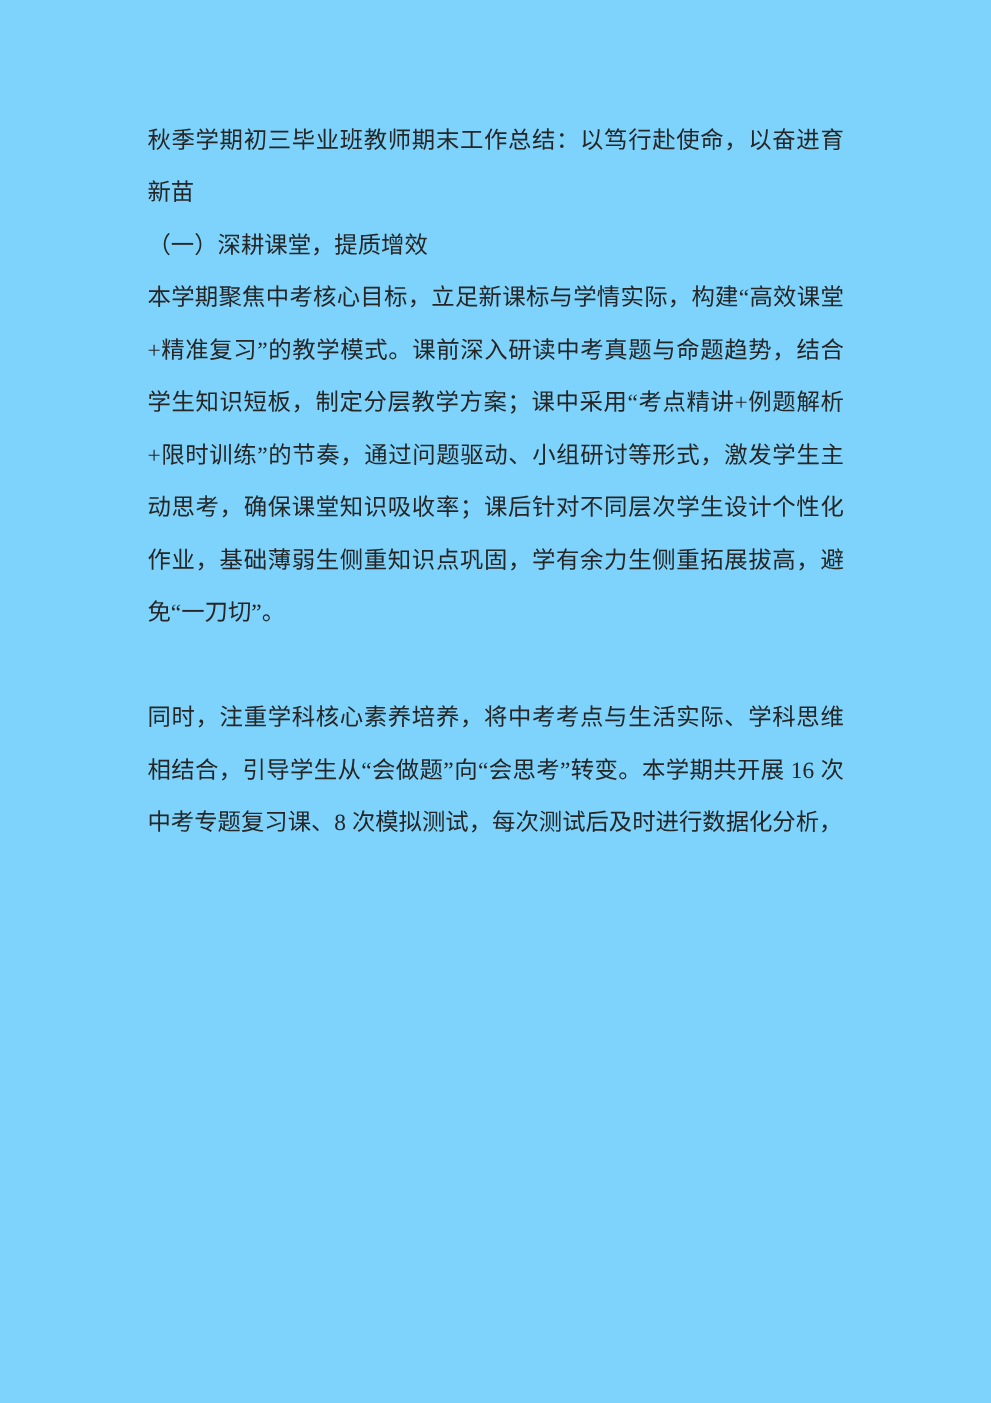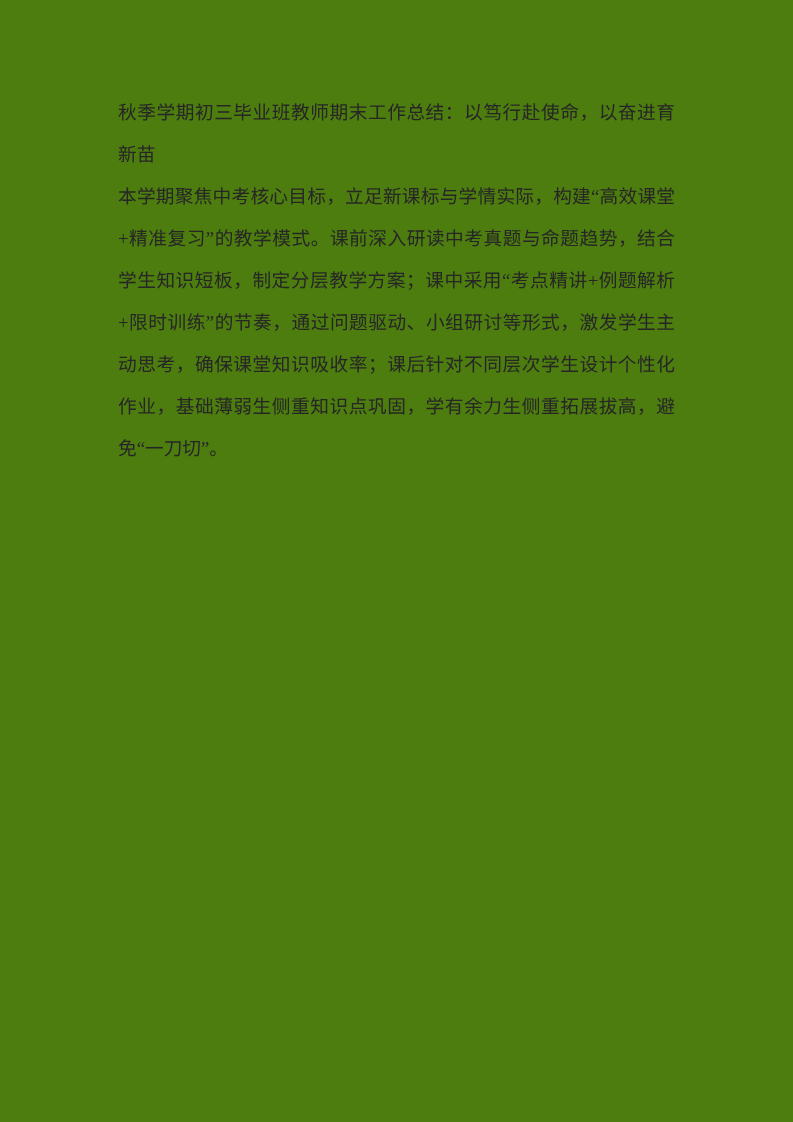--- a/index.html
+++ b/index.html
@@ -5,21 +5,21 @@
   html, body {
     margin: 0;
     padding: 0;
     background: #ffffff;
   }
   .page {
     position: relative;
     width: 793px;
     height: 1122px;
     box-sizing: border-box;
-    background: #4d7c0f;
+    background: #7dd3fc;
     padding: 92px 118px 0 118px;
     overflow: hidden;
     margin: 0 auto;
   }
   .page p {
     margin: 0;
     font-family: "Liberation Serif", "DejaVu Serif", serif;
     font-size: 18.7px;
     line-height: 42px;
     color: #262626;
@@ -34,17 +34,19 @@
 </style>
 </head>
 <body>
 
 <div class="page">
 
   <p class="title">秋季学期初三毕业班教师期末工作总结：以笃行赴使命，以奋进育新苗</p>
 
 
 
+  <p class="heading">（一）深耕课堂，提质增效</p>
 
   <p class="para">本学期聚焦中考核心目标，立足新课标与学情实际，构建“高效课堂+精准复习”的教学模式。课前深入研读中考真题与命题趋势，结合学生知识短板，制定分层教学方案；课中采用“考点精讲+例题解析+限时训练”的节奏，通过问题驱动、小组研讨等形式，激发学生主动思考，确保课堂知识吸收率；课后针对不同层次学生设计个性化作业，基础薄弱生侧重知识点巩固，学有余力生侧重拓展拔高，避免“一刀切”。</p>
 
+  <p class="para spaced">同时，注重学科核心素养培养，将中考考点与生活实际、学科思维相结合，引导学生从“会做题”向“会思考”转变。本学期共开展 16 次中考专题复习课、8 次模拟测试，每次测试后及时进行数据化分析，</p>
 
 </div>
 
 </body></html>

